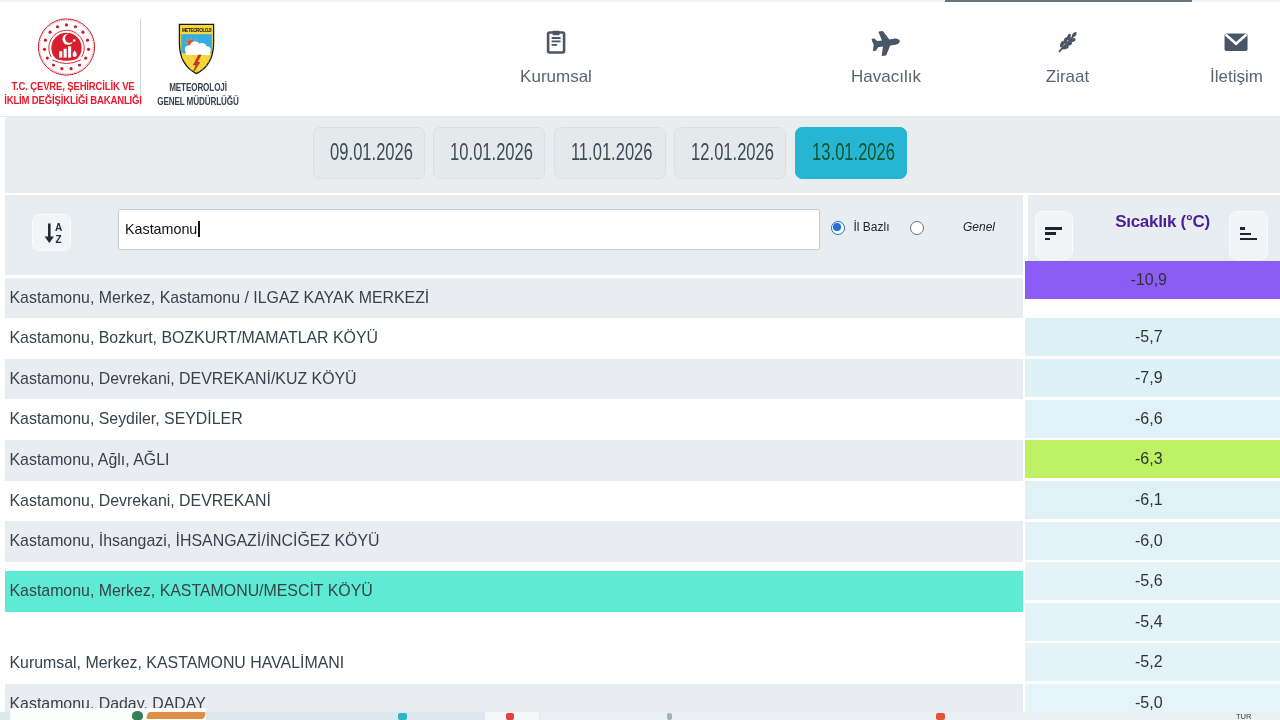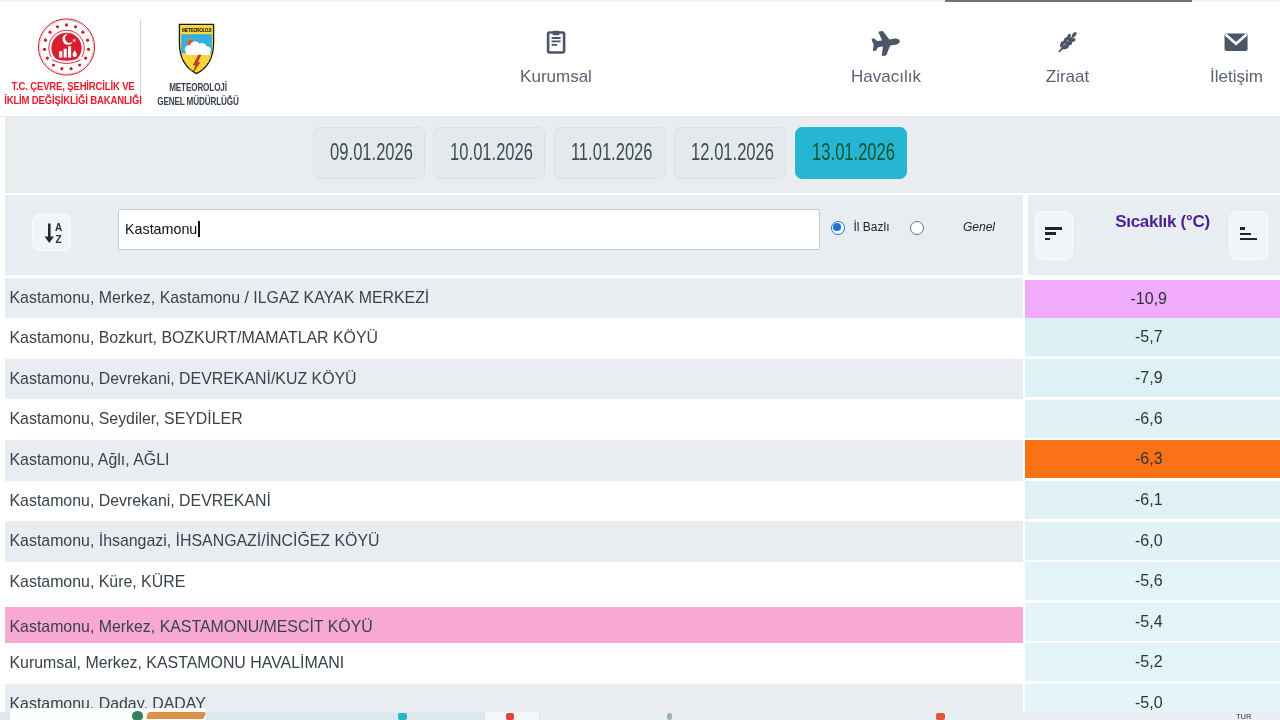--- a/index.html
+++ b/index.html
@@ -207,36 +207,36 @@
   </div>
 <div id="sicaklik">Sıcaklık (°C)</div>
 <div class="sbtn" id="sbtn2">
     <div class="bars">
   <div style="left:9.6px;top:15.1px;width:5.5px"></div>
   <div style="left:9.6px;top:20.3px;width:11px"></div>
   <div style="left:9.6px;top:25.7px;width:17px"></div>
 </div>
   </div>
 <div class="rl" style="top:277.5px;background:#e9edf1">Kastamonu, Merkez, Kastamonu / ILGAZ KAYAK MERKEZİ</div>
-<div class="rr" style="top:280px;background:#f0abfc">-10,9</div>
+<div class="rr" style="top:261px;background:#8b5cf6">-10,9</div>
 <div class="rl" style="top:318.1px;background:#ffffff">Kastamonu, Bozkurt, BOZKURT/MAMATLAR KÖYÜ</div>
 <div class="rr" style="top:318.4px;background:#dcf0f6">-5,7</div>
 <div class="rl" style="top:358.7px;background:#e9edf1">Kastamonu, Devrekani, DEVREKANİ/KUZ KÖYÜ</div>
 <div class="rr" style="top:359.0px;background:#ddf1f7">-7,9</div>
 <div class="rl" style="top:399.4px;background:#ffffff">Kastamonu, Seydiler, SEYDİLER</div>
 <div class="rr" style="top:399.7px;background:#e0f1f7">-6,6</div>
 <div class="rl" style="top:440.0px;background:#e9edf1">Kastamonu, Ağlı, AĞLI</div>
-<div class="rr" style="top:440.3px;background:#f97316">-6,3</div>
+<div class="rr" style="top:440.3px;background:#bef264">-6,3</div>
 <div class="rl" style="top:480.6px;background:#ffffff">Kastamonu, Devrekani, DEVREKANİ</div>
 <div class="rr" style="top:480.9px;background:#e1f2f7">-6,1</div>
 <div class="rl" style="top:521.2px;background:#e9edf1">Kastamonu, İhsangazi, İHSANGAZİ/İNCİĞEZ KÖYÜ</div>
 <div class="rr" style="top:521.5px;background:#e2f2f7">-6,0</div>
 <div class="rl" style="top:561.8px;background:#ffffff">Kastamonu, Küre, KÜRE</div>
 <div class="rr" style="top:562.1px;background:#e3f3f8">-5,6</div>
-<div class="rl" style="top:607px;background:#f9a8d4">Kastamonu, Merkez, KASTAMONU/MESCİT KÖYÜ</div>
+<div class="rl" style="top:571px;background:#5eead4">Kastamonu, Merkez, KASTAMONU/MESCİT KÖYÜ</div>
 <div class="rr" style="top:602.8px;background:#e4f3f8">-5,4</div>
 <div class="rl" style="top:643.1px;background:#ffffff">Kurumsal, Merkez, KASTAMONU HAVALİMANI</div>
 <div class="rr" style="top:643.4px;background:#e4f3f8">-5,2</div>
 <div class="rl" style="top:683.7px;background:#e9edf1">Kastamonu, Daday, DADAY</div>
 <div class="rr" style="top:684.0px;background:#e5f4f8">-5,0</div>
 <div id="tbar"></div>
 <div id="tpanel2"></div>
 <div id="tpanel1"></div>
 <div id="twin">
     <div class="duck"></div>

